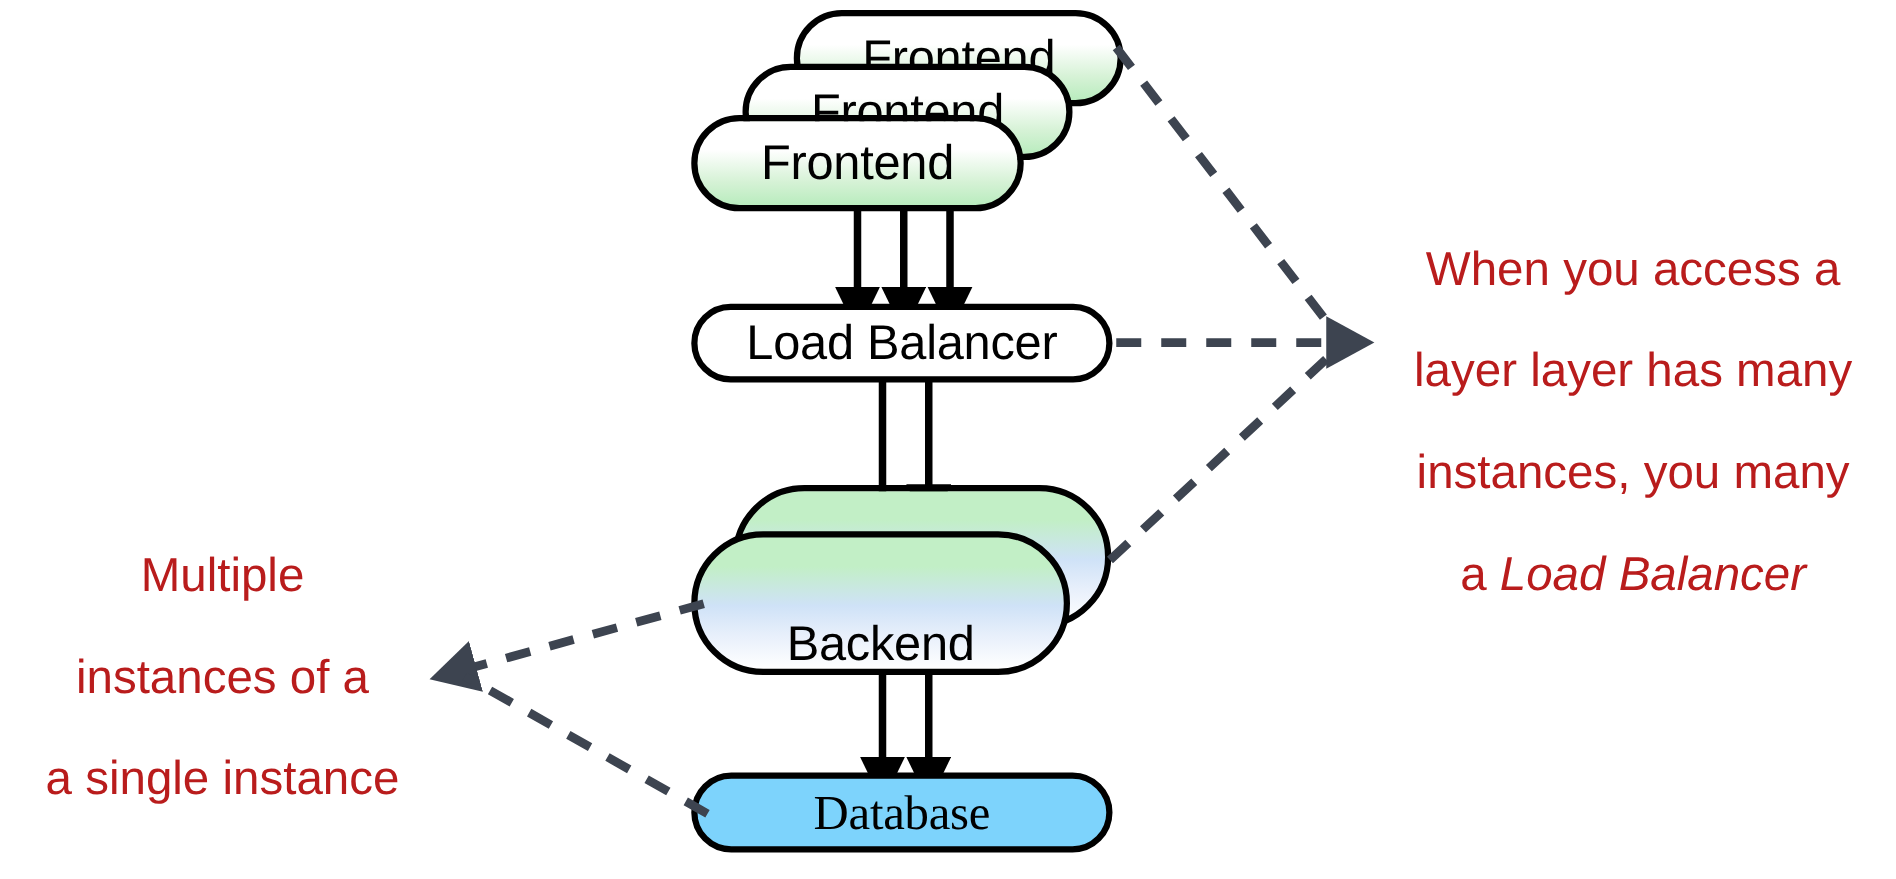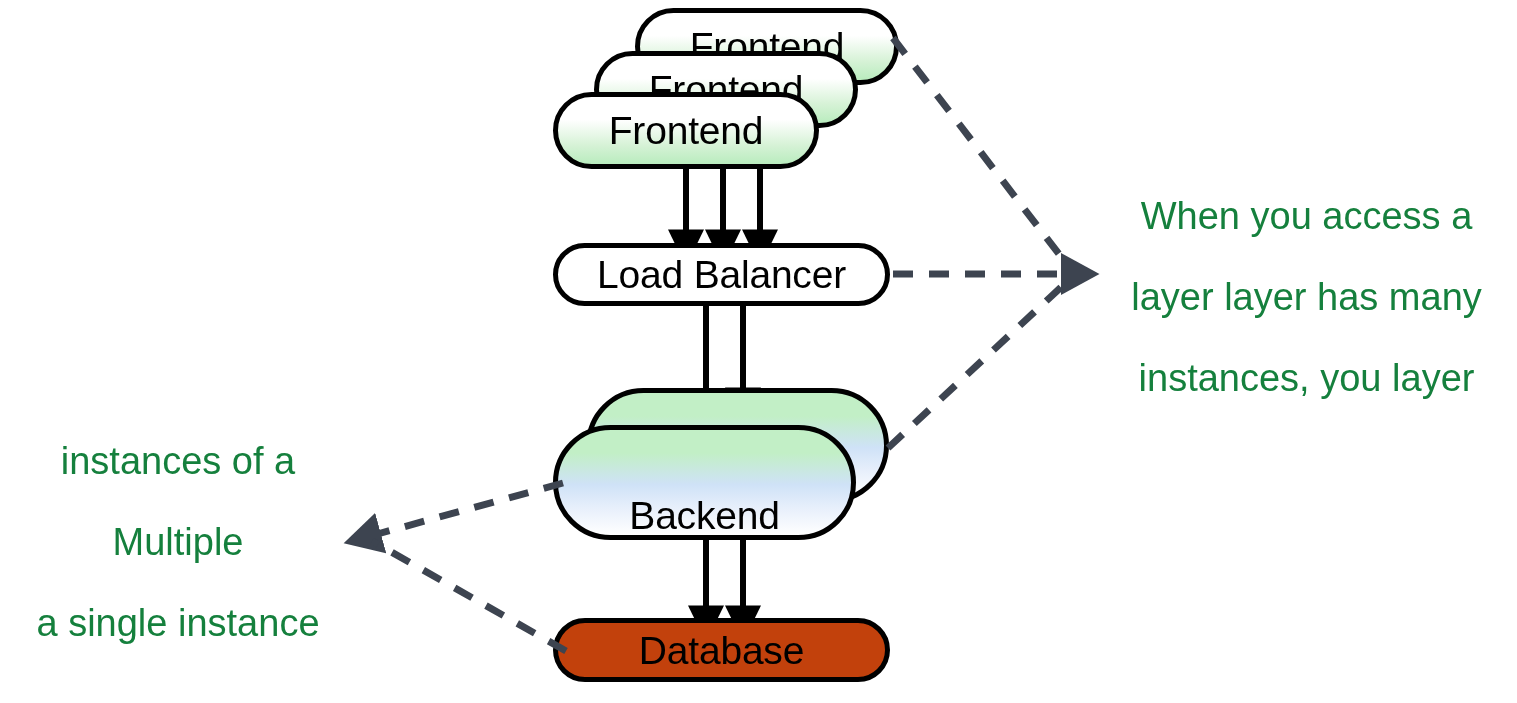--- a/index.html
+++ b/index.html
@@ -58,21 +58,21 @@
   
   .fill-backend {
     background: linear-gradient(to bottom,
                 #c2efc6 0%, #c2efc6 22%, #cfe2f7 52%,
                 #e7effb 74%, #ffffff 100%);
     align-items: flex-end;
   }
   
   .fill-white { background: #ffffff; }
   
-  .fill-db { background: #c2410c; }
+  .fill-db { background: #7dd3fc; font-family: Liberation Serif, serif; }
 
   .node.z1 { z-index: 10; }
   .node.z2 { z-index: 20; }
   .node.z3 { z-index: 30; }
 
   
   #node-frontend-3 { left: 635px; top:   8px; width: 264px; height: 77px; }
   #node-frontend-2 { left: 594px; top:  51px; width: 264px; height: 77px; }
   #node-frontend-1 { left: 553px; top:  92px; width: 266px; height: 77px; }
 
@@ -82,21 +82,21 @@
   #node-backend-1 { left: 553px; top: 425px; width: 303px; height: 115px; }
 
   #node-database { left: 553px; top: 618px; width: 337px; height: 64px; }
 
   
   .annotation {
     position: absolute;
     z-index: 50;
     font-size: 38px;
     line-height: 1.07;
-    color: #15803d;
+    color: #b91c1c;
     text-align: center;
     white-space: pre-line;
   }
   #annotation-right {
     left: 1096px;
     top: 155px;
     width: 421px;
   }
   #annotation-left {
     left: 0px;
@@ -172,23 +172,24 @@
 
     <g>
       <path d="M 563 483 L 374 535" fill="none" stroke="#3d4450" stroke-width="7" stroke-dasharray="20,16" marker-end="url(#dash-arrowhead)"></path>
       <path d="M 566 651 L 372 541" fill="none" stroke="#3d4450" stroke-width="7" stroke-dasharray="20,16"></path>
     </g>
   </svg>
 
   <div class="annotation" id="annotation-right">
     <div>When you access a</div>
     <div>layer layer has many</div>
-    <div>instances, you layer</div>
+    <div>instances, you many</div>
+    <div><span>a </span><span class="em-term">Load Balancer</span></div>
   </div>
 
   <div class="annotation" id="annotation-left">
+    <div>Multiple</div>
     <div>instances of a</div>
-    <div>Multiple</div>
     <div>a single instance</div>
     
   </div>
 
 </div>
 
 </body></html>

